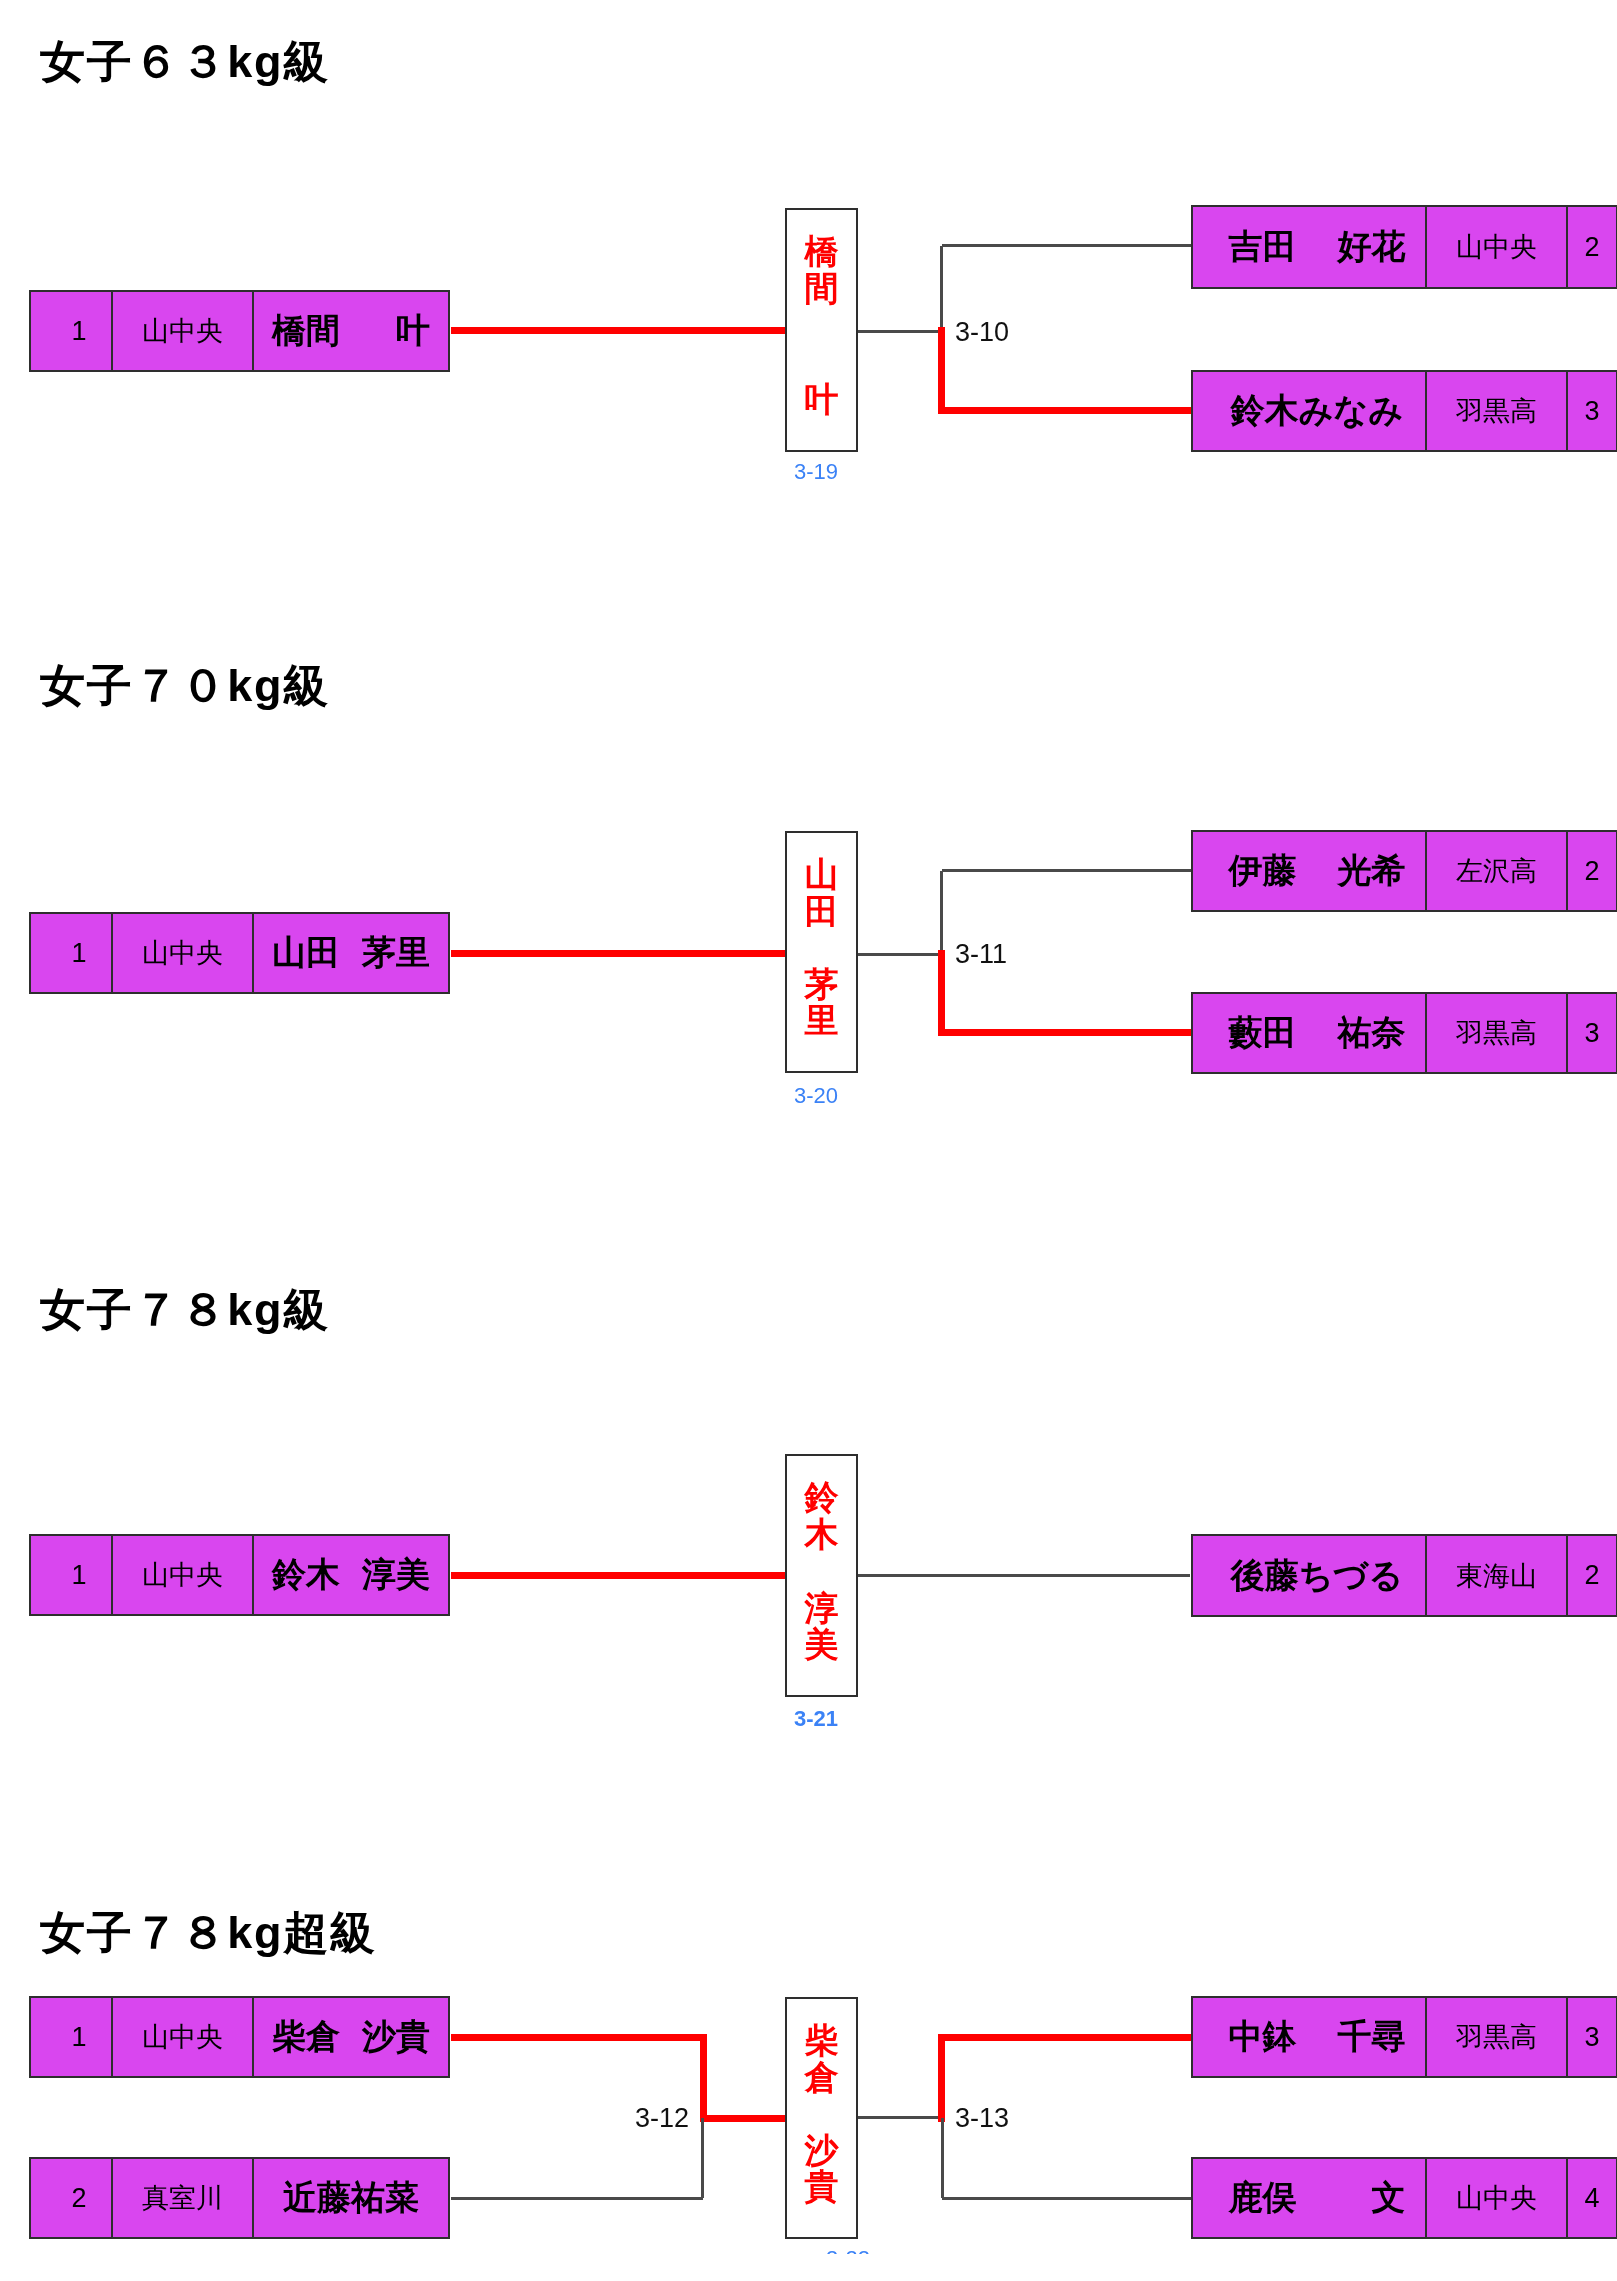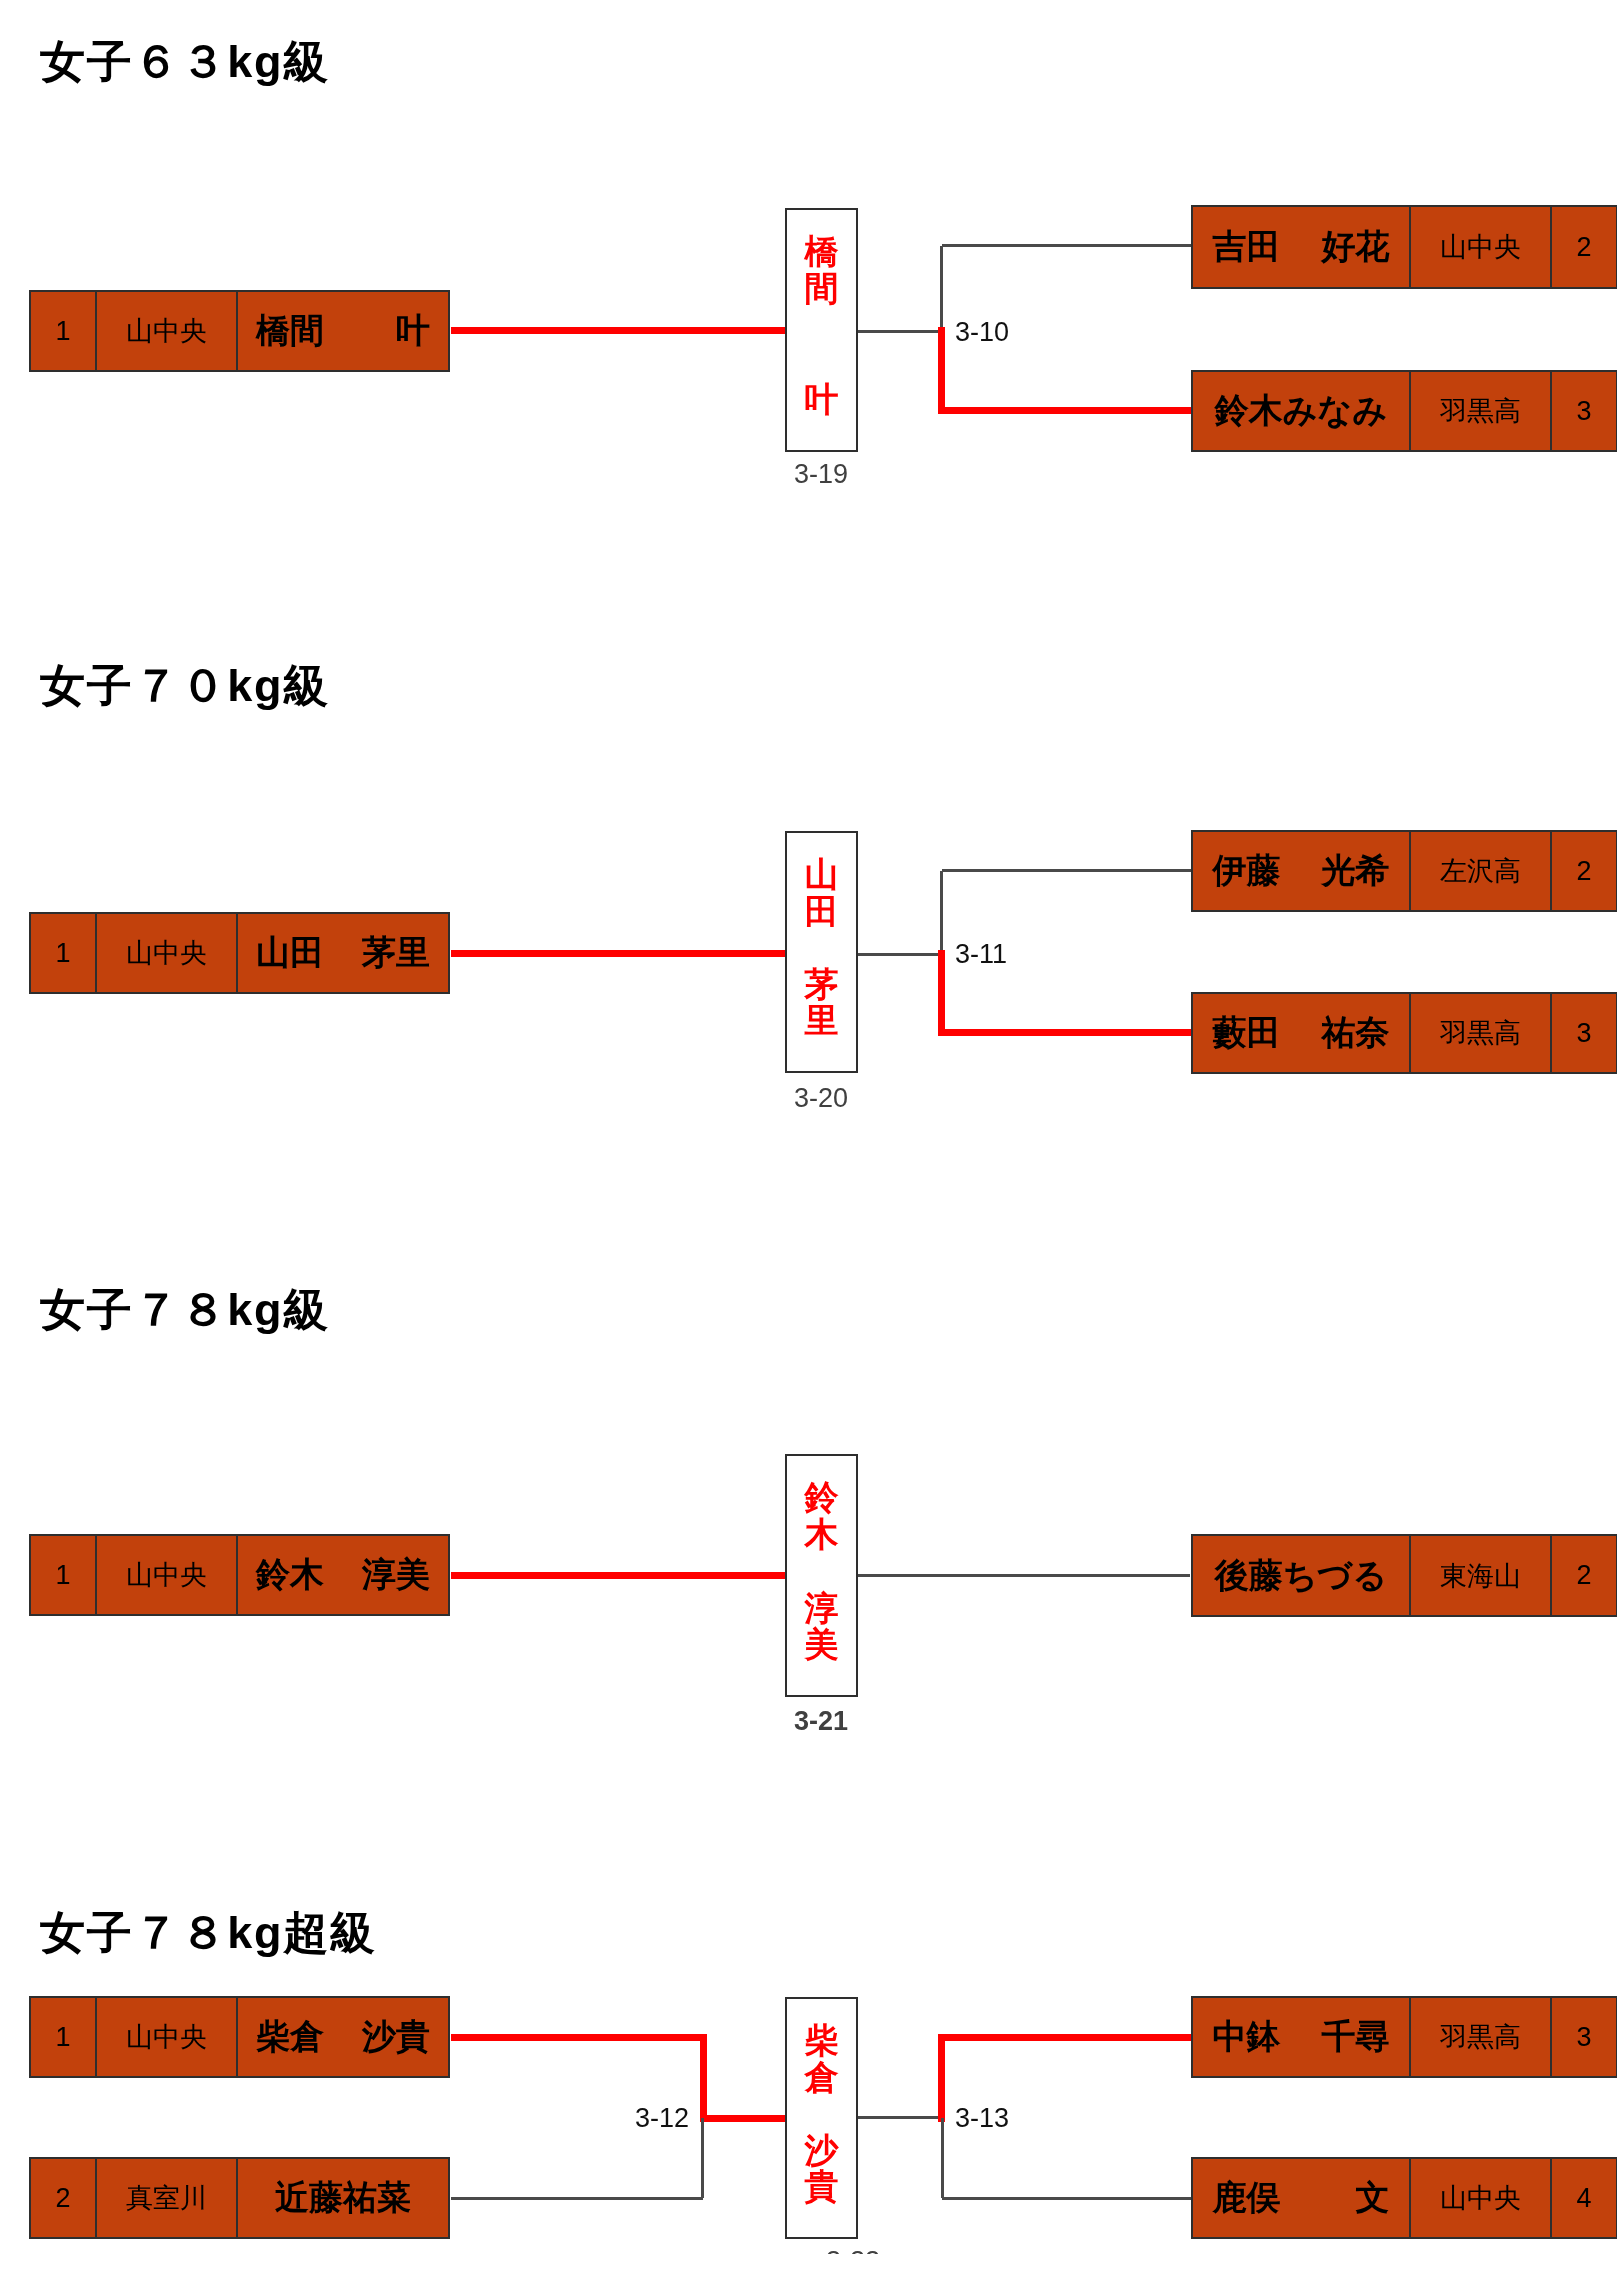--- a/index.html
+++ b/index.html
@@ -2,21 +2,21 @@
 <html style="font-size:14.3px"><head>
 <meta charset="utf-8">
 <style>
   html,body{margin:0;padding:0;background:#fff;}
   #canvas{
     position:relative;width:1617px;height:2254px;background:#ffffff;
     font-family:"Liberation Sans","DejaVu Sans",sans-serif;color:#000;
     overflow:hidden;
   }
   .sec-title{position:absolute;font-size:45px;font-weight:bold;letter-spacing:1.8px;white-space:nowrap;}
-  .box{position:absolute;display:flex;background:#c2410c;border:2.7px solid #2e2e2e;box-sizing:border-box;}
+  .box{position:absolute;display:flex;background:#d946ef;border:2.7px solid #2e2e2e;box-sizing:border-box;padding-left:16px;}
   .cell{display:flex;align-items:center;justify-content:center;height:100%;box-sizing:border-box;font-size:27px;overflow:hidden;white-space:nowrap;}
   .cell+.cell{border-left:2.7px solid #2e2e2e;}
   .seedL{width:64px;}
   .club{width:141px;}
   .nameL{flex:1;font-size:34px;font-weight:bold;justify-content:space-between;padding:0 18px;}
   .nameR{width:216px;font-size:34px;font-weight:bold;justify-content:space-between;padding:0 19.6px;}
   .nameC{justify-content:center;}
   .seedR{flex:1;}
   .winner-box{
     position:absolute;width:73px;height:242px;border:2.7px solid #2e2e2e;background:#fff;
@@ -24,21 +24,21 @@
     padding:23px 0 32px;box-sizing:border-box;
   }
   .vname{
     color:#ff0000;font-weight:bold;font-size:34px;width:36px;line-height:1.08;
     word-break:break-all;text-align:center;
   }
   .hline,.vline{position:absolute;}
   .red{background:#ff0000;}
   .thin{background:#4a4a4a;}
   .mlabel{position:absolute;font-size:27px;color:#111;white-space:nowrap;}
-  .flabel{position:absolute;font-size:27px;color:#404040;white-space:nowrap;}
+  .flabel{position:absolute;font-size:22px;color:#3b82f6;white-space:nowrap;}
 </style>
 </head>
 <body>
 
 <div id="canvas">
 
   <div class="sec-title" style="left:40px;top:32px;">女子６３kg級</div>
 
   <div class="box" style="left:29px;top:290px;width:421px;height:82px;">
     <div class="cell seedL">1</div>

